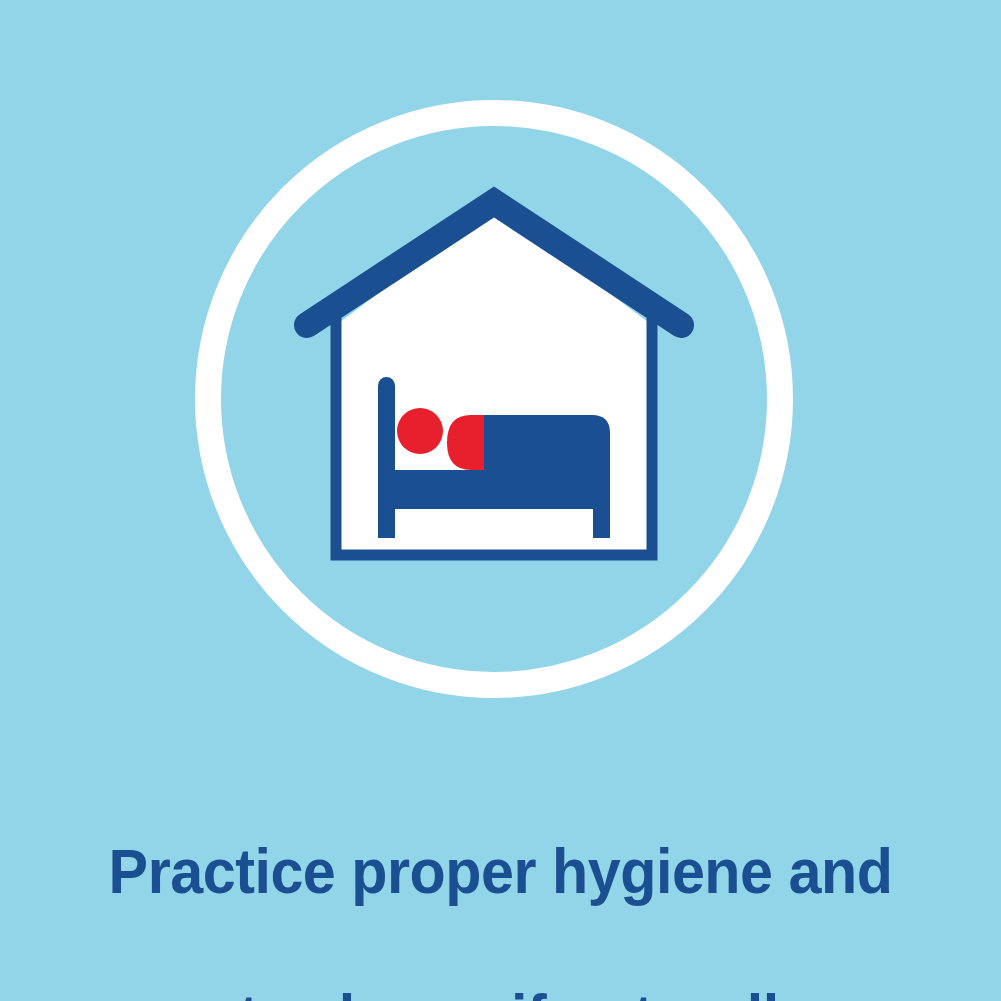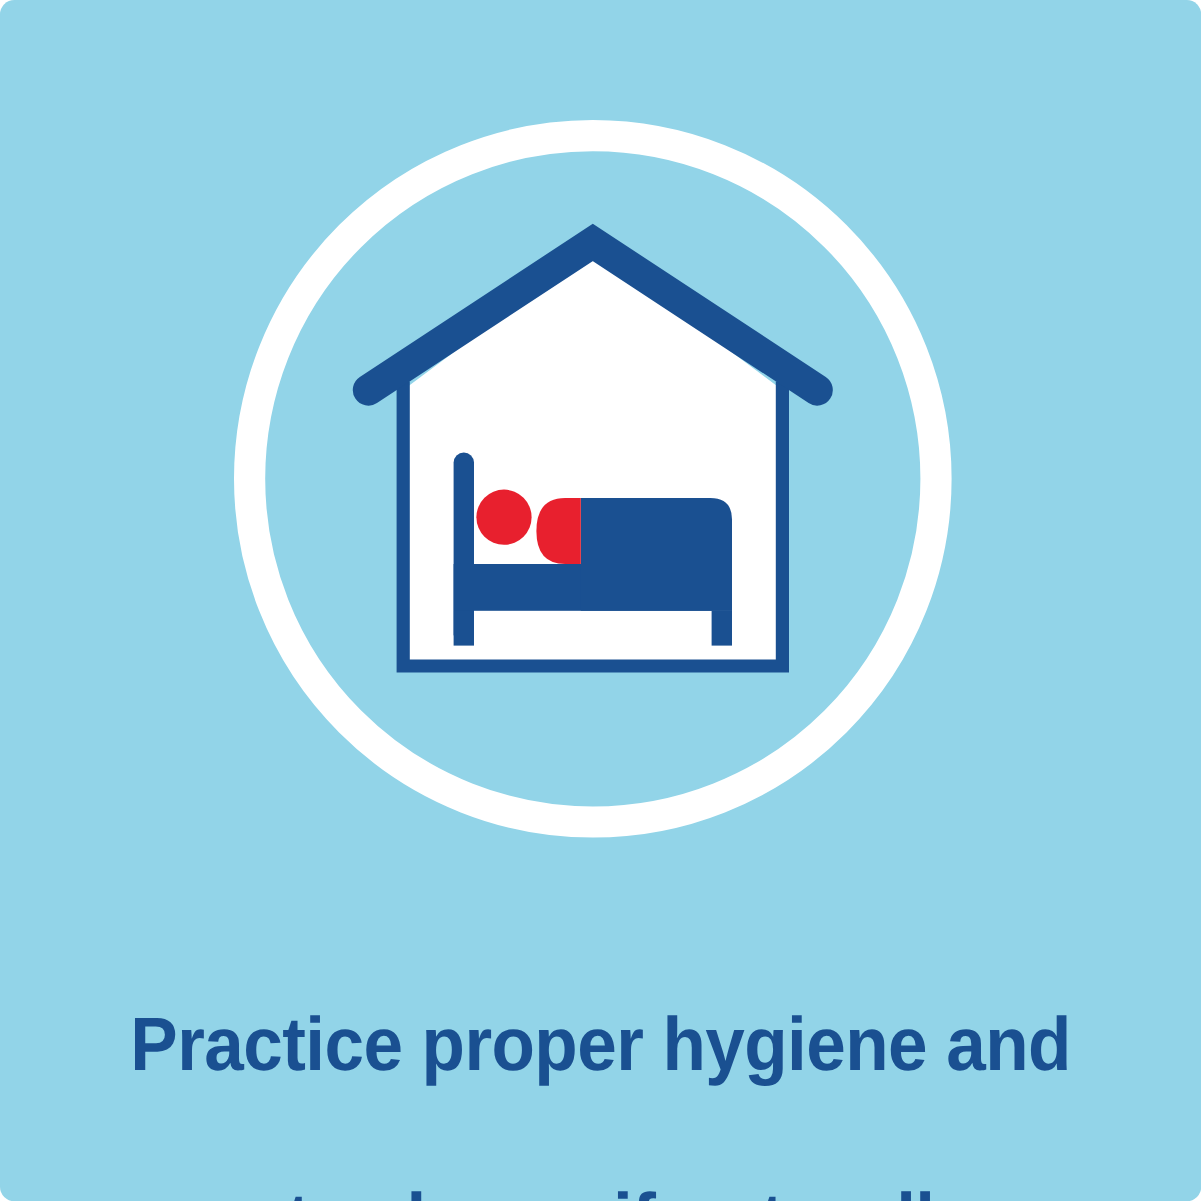--- a/index.html
+++ b/index.html
@@ -14,21 +14,20 @@
     font-family: "Liberation Sans", sans-serif;
   }
 
   #poster {
     position: relative;
     width: 1001px;
     height: 1001px;
     background: #92D4E8;
     box-sizing: border-box;
     overflow: hidden;
-    border-radius: 12px;
   }
 
   
   #icon-area {
     position: absolute;
     left: 0;
     top: 0;
     width: 1001px;
     height: 760px;
   }

